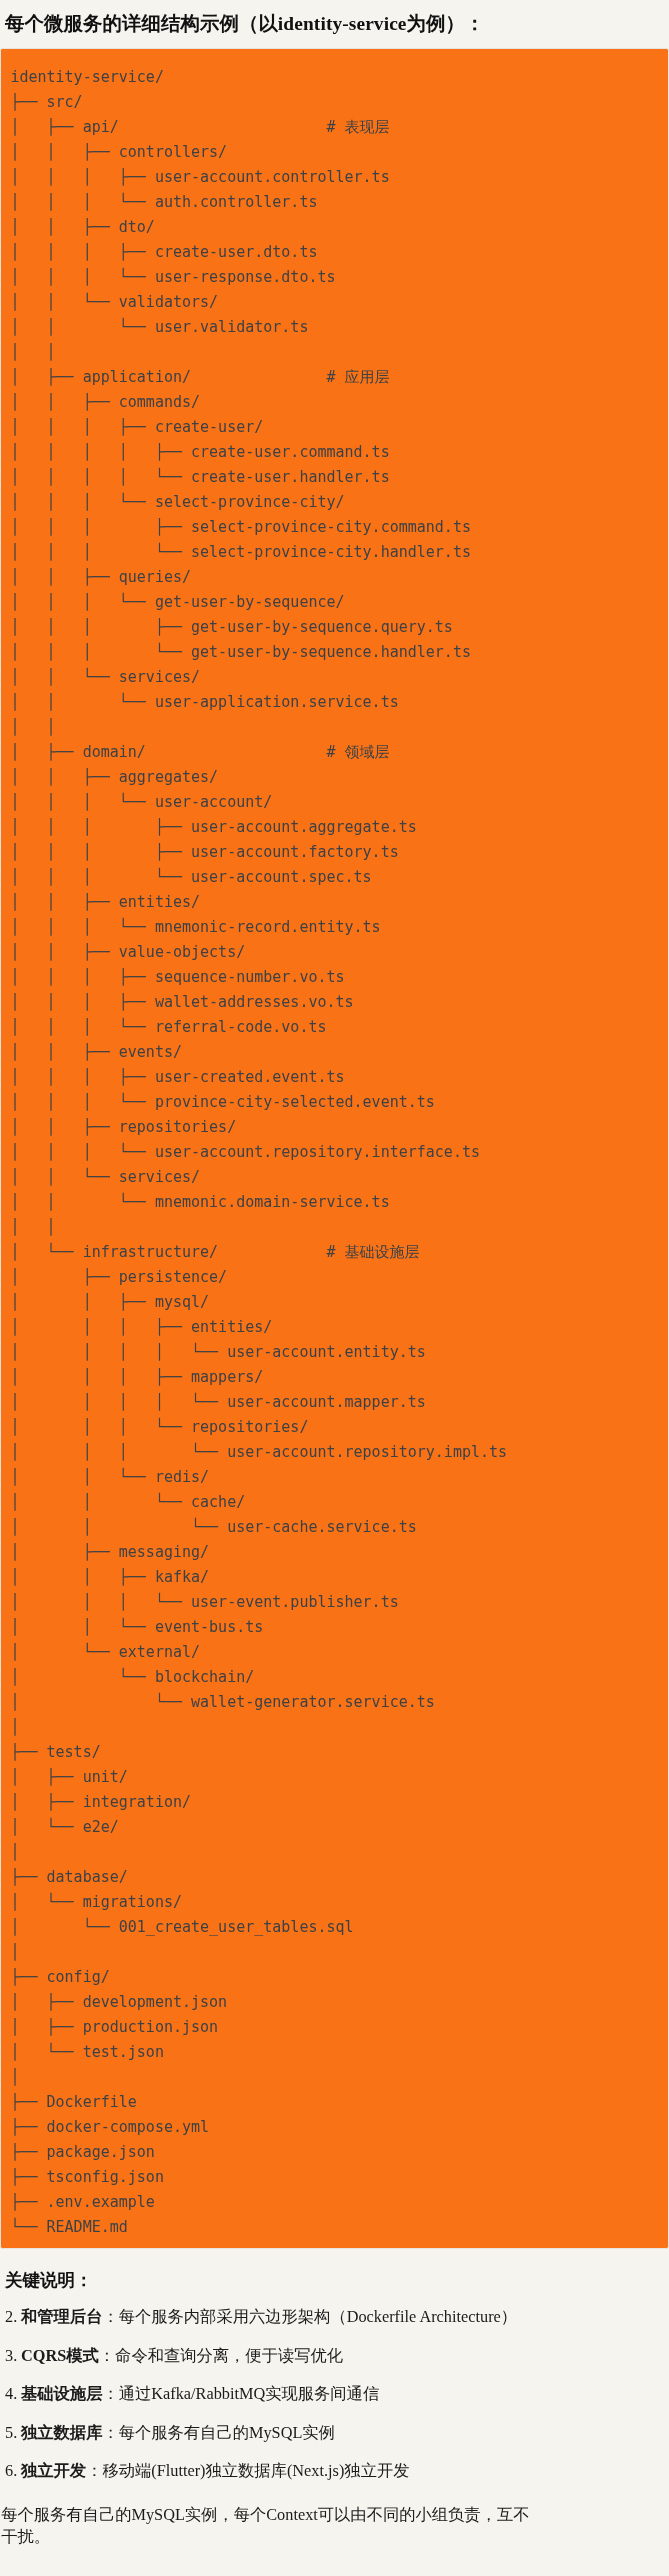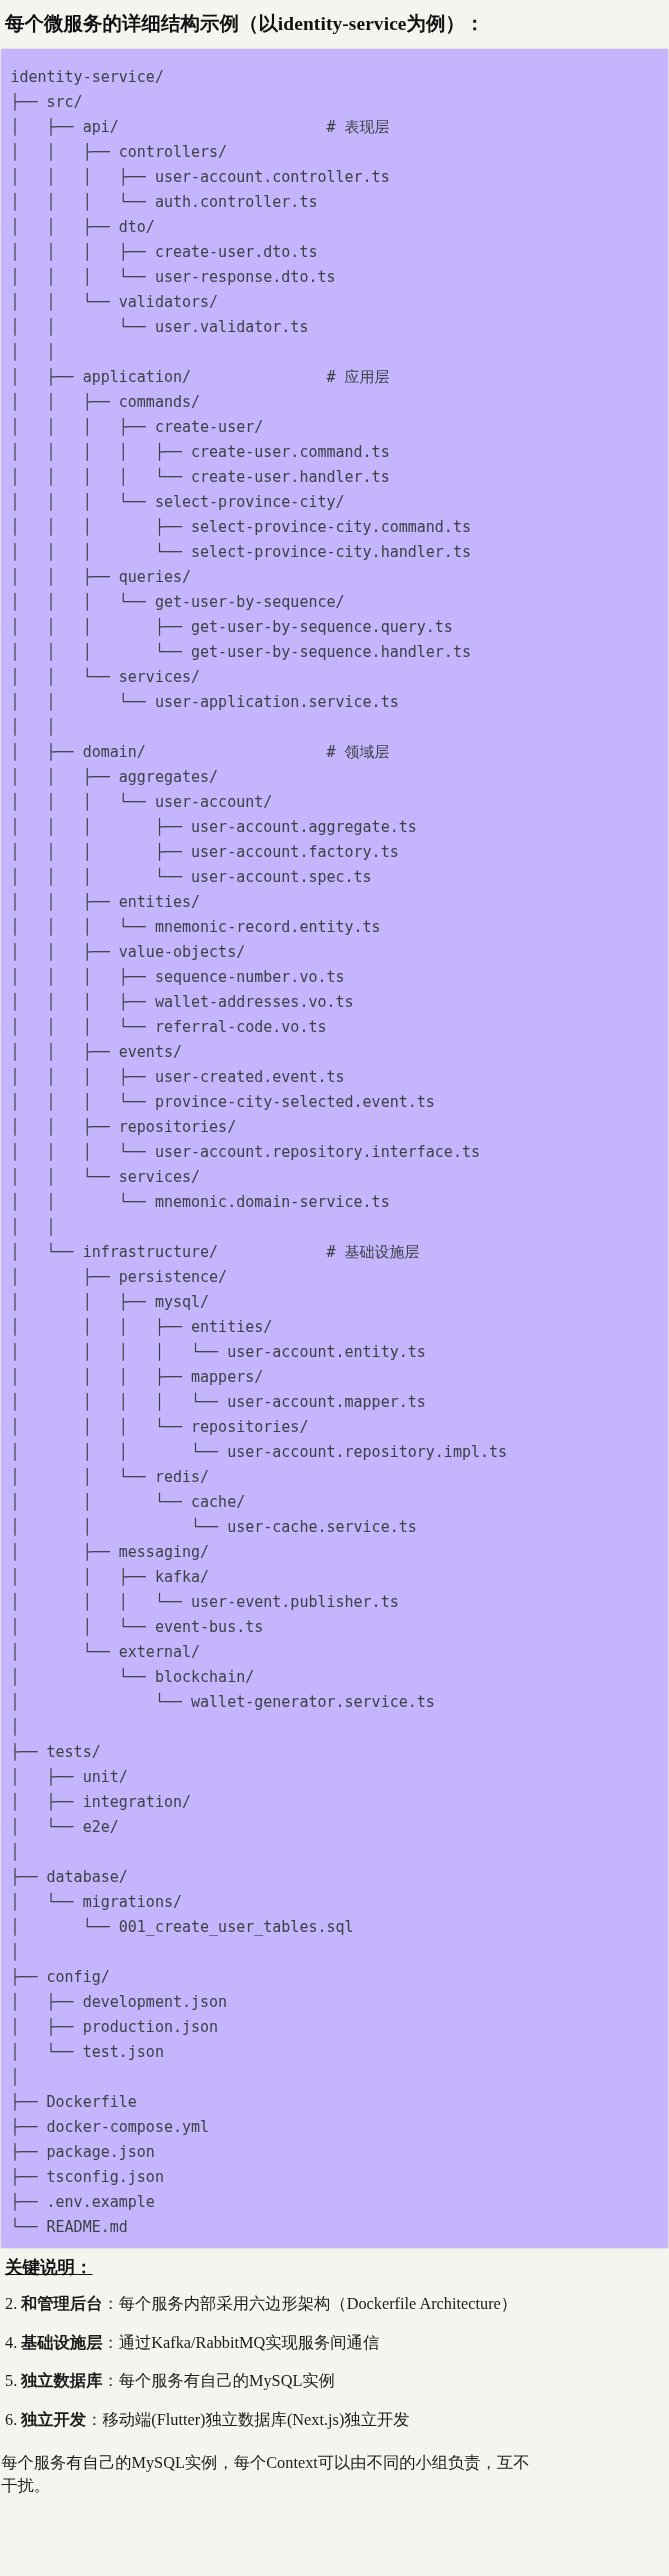--- a/index.html
+++ b/index.html
@@ -18,46 +18,45 @@
     padding-top: 3.8px;
     font-size: 19.4px;
     line-height: 25px;
     font-weight: bold;
     color: #111111;
     letter-spacing: 0.1px;
   }
 
   .code-block {
     margin-top: 11.3px;
-    background: #c4b5fd;
+    background: #f97316;
     border: 0.6px solid #e6e4dd;
     border-radius: 2.5px;
     box-sizing: border-box;
     width: 669px;
     height: 2201px;
     overflow: hidden;
   }
   .code-block pre {
     margin: 0;
     padding: 16.3px 8.8px 19px 9.4px;
     font-family: "DejaVu Sans Mono", monospace;
     font-size: 15px;
     line-height: 25px;
     color: #3d4146;
     white-space: pre;
   }
 
   .notes { margin: 0 5px; }
   .notes-heading {
-    margin: 7px 0 15px 0;
+    margin: 20px 0 15px 0;
     font-size: 17.5px;
     line-height: 22.5px;
     font-weight: bold;
     color: #111111;
-    text-decoration: underline;
   }
   .note-item {
     margin: 0 0 17.5px 0;
     font-size: 16.3px;
     line-height: 21px;
     color: #1b1b1b;
   }
   .note-item .num { margin-right: 3.8px; }
   .note-item .label { font-weight: bold; }
   .closing {
@@ -164,20 +163,23 @@
 └── README.md</pre>
   </div>
 
   <div class="notes">
     <div class="notes-heading">关键说明：</div>
 
     <div class="note-item">
       <span class="num">2.</span><span class="label">和管理后台</span><span>：每个服务内部采用六边形架构（Dockerfile Architecture）</span>
     </div>
     <div class="note-item">
+      <span class="num">3.</span><span class="label">CQRS模式</span><span>：命令和查询分离，便于读写优化</span>
+    </div>
+    <div class="note-item">
       <span class="num">4.</span><span class="label">基础设施层</span><span>：通过Kafka/RabbitMQ实现服务间通信</span>
     </div>
     <div class="note-item">
       <span class="num">5.</span><span class="label">独立数据库</span><span>：每个服务有自己的MySQL实例</span>
     </div>
     <div class="note-item">
       <span class="num">6.</span><span class="label">独立开发</span><span>：移动端(Flutter)独立数据库(Next.js)独立开发</span>
     </div>
 
     <div class="closing">每个服务有自己的MySQL实例，每个Context可以由不同的小组负责，互不干扰。</div>

